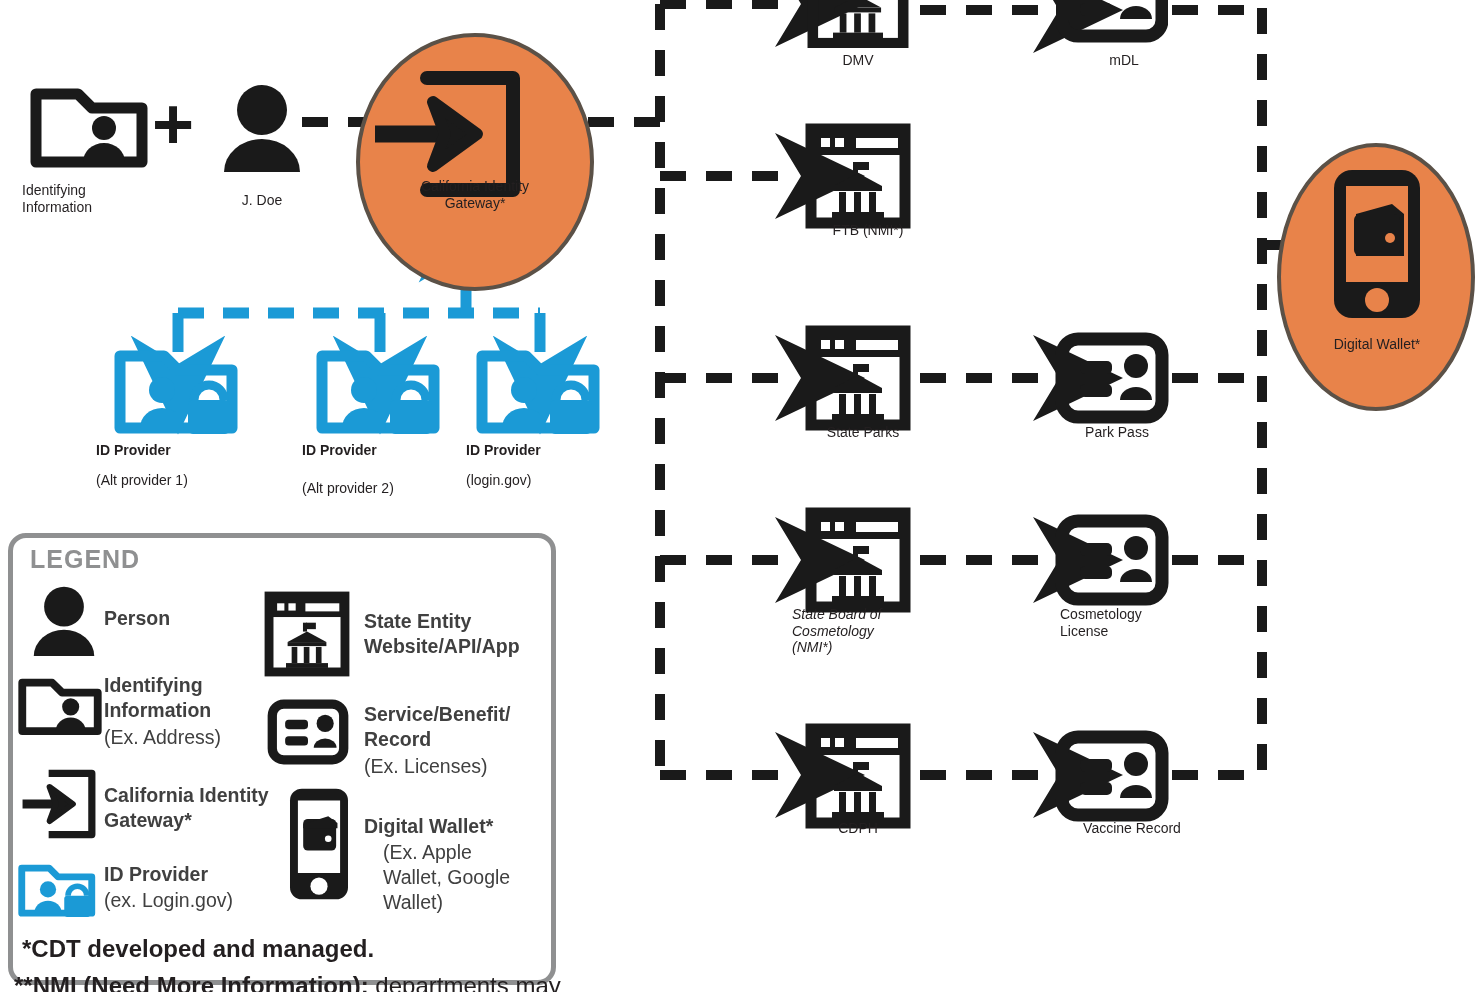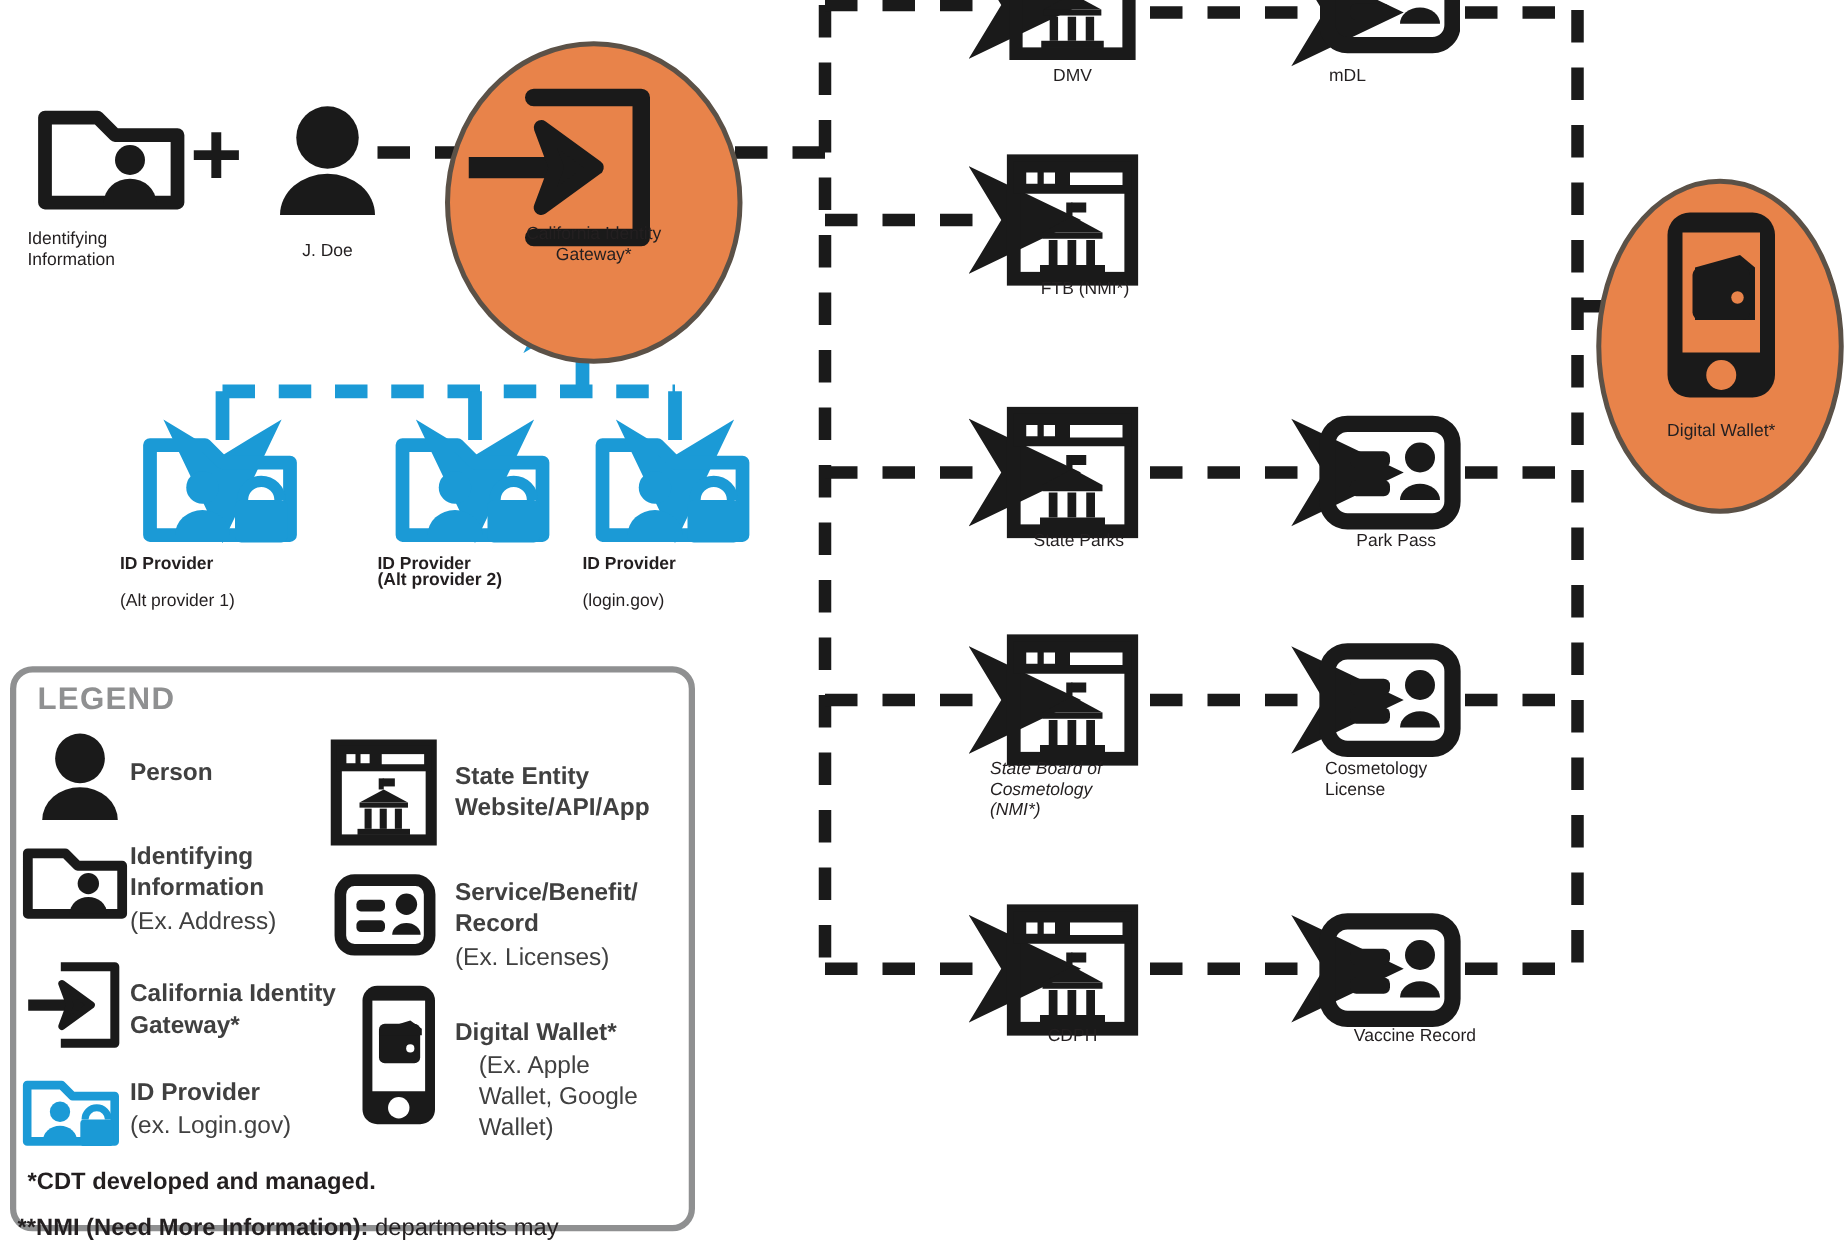--- a/index.html
+++ b/index.html
@@ -10,21 +10,21 @@
   .lbl-b{font-weight:bold;}
   .ctr{text-align:center;}
   svg{display:block;overflow:visible;}
   #flow{position:absolute;left:0;top:0;width:1478px;height:992px;}
   .legendbox{position:absolute;left:8px;top:533px;width:548px;height:452px;
              border:5px solid #8f9091;border-radius:18px;background:#fff;box-sizing:border-box;}
   .legend-title{position:absolute;left:30px;top:545px;font-size:25px;letter-spacing:1px;
                 color:#8f9091;font-weight:bold;}
   .lg-txt{position:absolute;font-size:19.5px;line-height:1.28;color:#404040;white-space:pre-line;}
   .lg-b{font-weight:bold;}
-  .foot{position:absolute;font-size:19px;font-weight:bold;color:#231f20;}
+  .foot{position:absolute;font-size:24px;font-weight:bold;color:#231f20;}
   .foot span.reg{font-weight:normal;text-align:center;}
 </style>
 </head>
 <body>
 
 <svg id="flow" viewBox="0 0 1478 992">
   <defs>
     <marker id="ah" markerWidth="9" markerHeight="9" refX="1.5" refY="4.5" orient="auto">
       <path d="M0,0.2 L9,4.5 L0,8.8 L2.6,4.5 Z" fill="#1a1a1a"></path>
     </marker>
@@ -120,21 +120,21 @@
 <div class="abs" style="left:316px;top:344px;">
   <svg width="128" height="94" viewBox="0 0 128 94">
     <path d="M6,12 h44 l14,14 h54 v58 H6 Z" fill="none" stroke="#1B9AD6" stroke-width="11" stroke-linejoin="round"></path>
     <circle cx="48" cy="46" r="13" fill="#1B9AD6"></circle>
     <path d="M26,84 a22,20 0 0 1 44,0 Z" fill="#1B9AD6"></path>
     <path d="M80,56 a15,15 0 0 1 30,0" fill="none" stroke="#1B9AD6" stroke-width="9"></path>
     <rect x="74" y="56" width="42" height="34" rx="5" fill="#1B9AD6"></rect>
   </svg>
 </div>
 <div class="lbl lbl-b" style="left:302px;top:442px;">ID Provider</div>
-<div class="lbl" style="left:302px;top:455px;font-weight:bold;">(Alt provider 2)</div>
+<div class="lbl" style="left:302px;top:480px;">(Alt provider 2)</div>
 
 <div class="abs" style="left:476px;top:344px;">
   <svg width="128" height="94" viewBox="0 0 128 94">
     <path d="M6,12 h44 l14,14 h54 v58 H6 Z" fill="none" stroke="#1B9AD6" stroke-width="11" stroke-linejoin="round"></path>
     <circle cx="48" cy="46" r="13" fill="#1B9AD6"></circle>
     <path d="M26,84 a22,20 0 0 1 44,0 Z" fill="#1B9AD6"></path>
     <path d="M80,56 a15,15 0 0 1 30,0" fill="none" stroke="#1B9AD6" stroke-width="9"></path>
     <rect x="74" y="56" width="42" height="34" rx="5" fill="#1B9AD6"></rect>
   </svg>
 </div>
@@ -164,21 +164,21 @@
 
 <div class="abs" style="left:1056px;top:-52px;overflow:hidden;height:98px;">
   <svg width="112" height="98" viewBox="0 0 112 88">
     <rect x="6" y="5" width="100" height="78" rx="16" fill="none" stroke="#1a1a1a" stroke-width="13"></rect>
     <rect x="24" y="27" width="32" height="13" rx="5" fill="#1a1a1a"></rect>
     <rect x="24" y="50" width="32" height="13" rx="5" fill="#1a1a1a"></rect>
     <circle cx="80" cy="32" r="12" fill="#1a1a1a"></circle>
     <path d="M64,66 a16,13 0 0 1 32,0 Z" fill="#1a1a1a"></path>
   </svg>
 </div>
-<div class="lbl ctr" style="left:1008px;top:52px;width:140px;text-align:center;">mDL</div>
+<div class="lbl ctr" style="left:1054px;top:52px;width:140px;text-align:center;">mDL</div>
 
 <div class="abs" style="left:806px;top:124px;">
   <svg width="104" height="104" viewBox="0 0 104 104">
     <rect x="5" y="5" width="94" height="94" fill="none" stroke="#1a1a1a" stroke-width="11"></rect>
     <rect x="5" y="5" width="94" height="26" fill="#1a1a1a"></rect>
     <rect x="15" y="14" width="9" height="9" fill="#fff"></rect>
       <rect x="29" y="14" width="9" height="9" fill="#fff"></rect>
     <rect x="50" y="14" width="42" height="10" fill="#fff"></rect>
     <g fill="#1a1a1a">
       <rect x="47" y="38" width="5" height="11"></rect>

